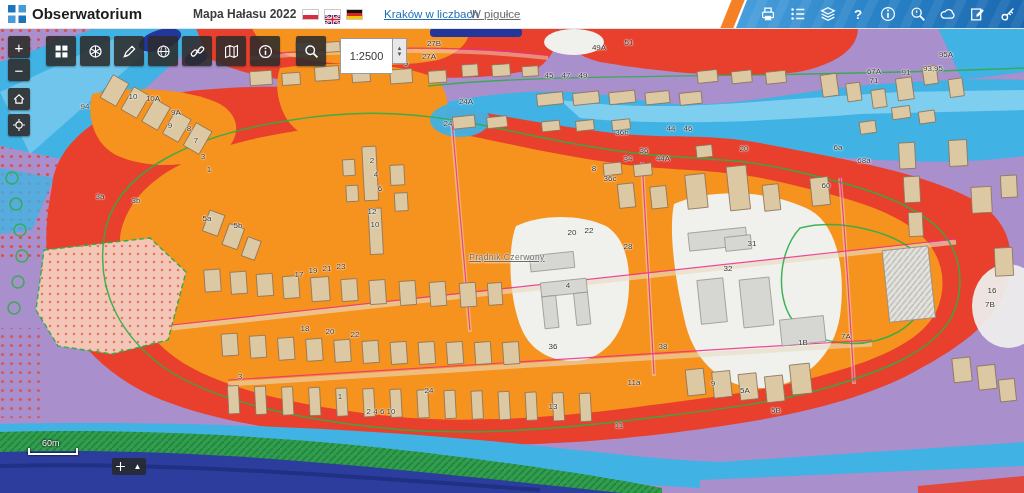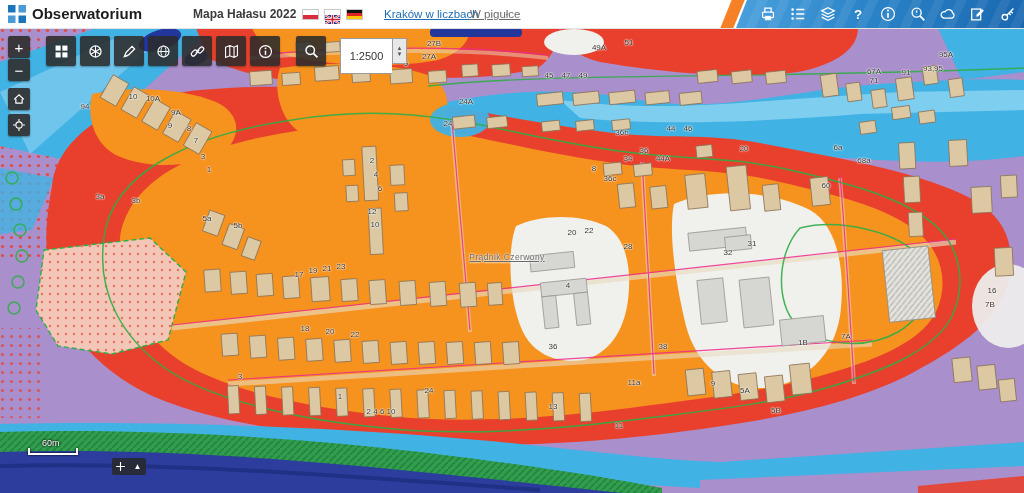--- a/index.html
+++ b/index.html
@@ -395,21 +395,21 @@
       <span class="bldg-label" style="left: 327px; top: 240px;">21</span>
       <span class="bldg-label" style="left: 341px; top: 238px;">23</span>
       <span class="bldg-label" style="left: 299px; top: 246px;">17</span>
       <span class="bldg-label" style="left: 305px; top: 300px;">18</span>
       <span class="bldg-label" style="left: 330px; top: 303px;">20</span>
       <span class="bldg-label" style="left: 355px; top: 306px;">22</span>
       <span class="bldg-label" style="left: 572px; top: 204px;">20</span>
       <span class="bldg-label" style="left: 589px; top: 202px;">22</span>
       <span class="bldg-label" style="left: 628px; top: 218px;">28</span>
       <span class="bldg-label" style="left: 752px; top: 215px;">31</span>
-      <span class="bldg-label" style="left: 728px; top: 224px;">32</span>
+      <span class="bldg-label" style="left: 728px; top: 240px;">32</span>
       <span class="bldg-label" style="left: 568px; top: 257px;">4</span>
       <span class="bldg-label" style="left: 553px; top: 318px;">36</span>
       <span class="bldg-label" style="left: 663px; top: 318px;">38</span>
       <span class="bldg-label" style="left: 803px; top: 314px;">1B</span>
       <span class="bldg-label" style="left: 846px; top: 308px;">7A</span>
       <span class="bldg-label" style="left: 992px; top: 262px;">16</span>
       <span class="bldg-label" style="left: 990px; top: 276px;">7B</span>
       <span class="bldg-label" style="left: 745px; top: 362px;">5A</span>
       <span class="bldg-label" style="left: 776px; top: 382px;">5B</span>
       <span class="bldg-label" style="left: 713px; top: 355px;">9</span>

